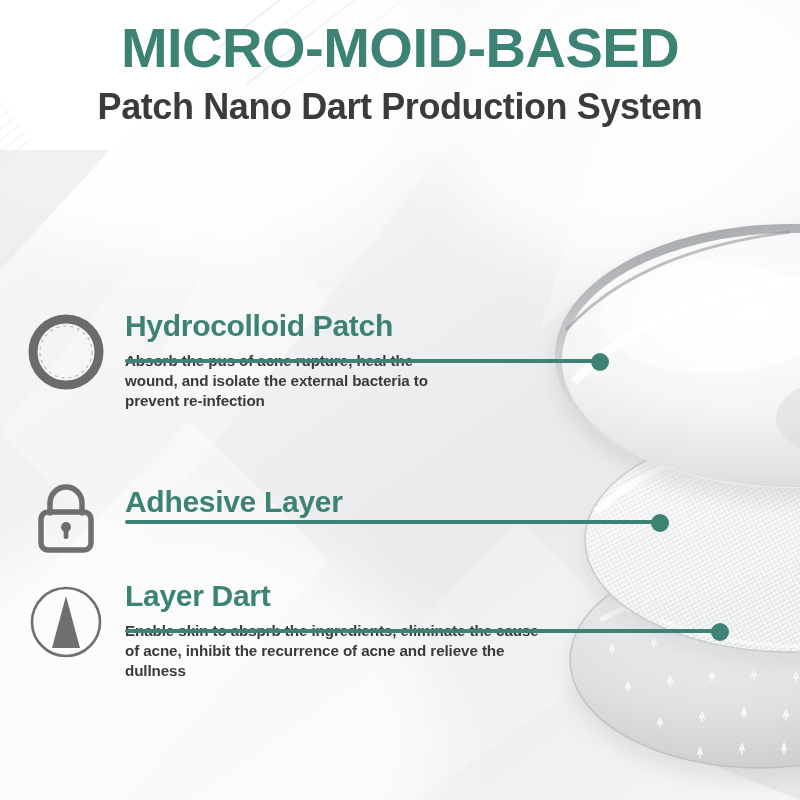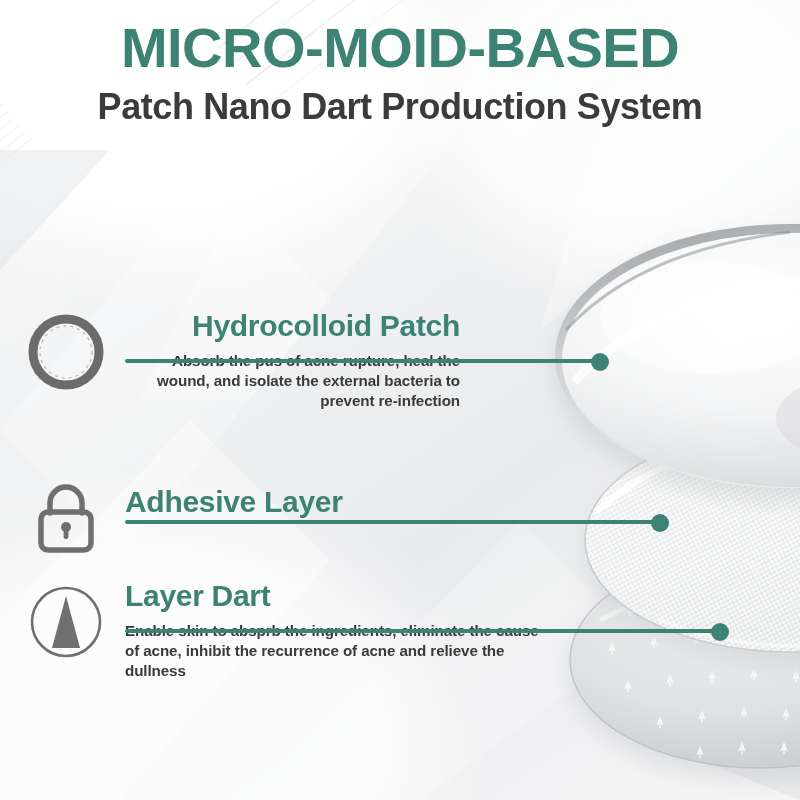--- a/index.html
+++ b/index.html
@@ -298,21 +298,21 @@
       <path d="M566 330 Q640 250 790 232" stroke="#8d9092" stroke-width="3" fill="none" opacity="0.55"></path>
       <path d="M574 382 Q650 300 800 280" stroke="#ffffff" stroke-width="9" fill="none" opacity="0.8"></path>
     </g>
   </svg>
 
   <div class="header">
     <div class="title-main">MICRO-MOID-BASED</div>
     <div class="title-sub">Patch Nano Dart Production System</div>
   </div>
 
-  <div class="feature" style="top:310px; left:0; width:800px; height:140px;text-align:right;">
+  <div class="feature" style="top:310px; left:0; width:800px; height:140px;">
     <svg class="feat-icon" viewBox="0 0 76 76" style="top:4px;">
       <circle cx="38" cy="38" r="33" fill="none" stroke="#6b6b6b" stroke-width="9"></circle>
       <circle cx="38" cy="38" r="26" fill="none" stroke="#b9bcbe" stroke-width="1.4" stroke-dasharray="3 4"></circle>
     </svg>
     <div class="feat-text" style="top:0;">
       <div class="feat-title">Hydrocolloid Patch</div>
       <div class="feat-desc">Absorb the pus of acne rupture, heal the wound, and isolate the external bacteria to prevent re-infection</div>
     </div>
     <div class="connector" style="left:125px; top:43px; width:484px;">
       <div class="conn-line" style="width:477px;"></div>

